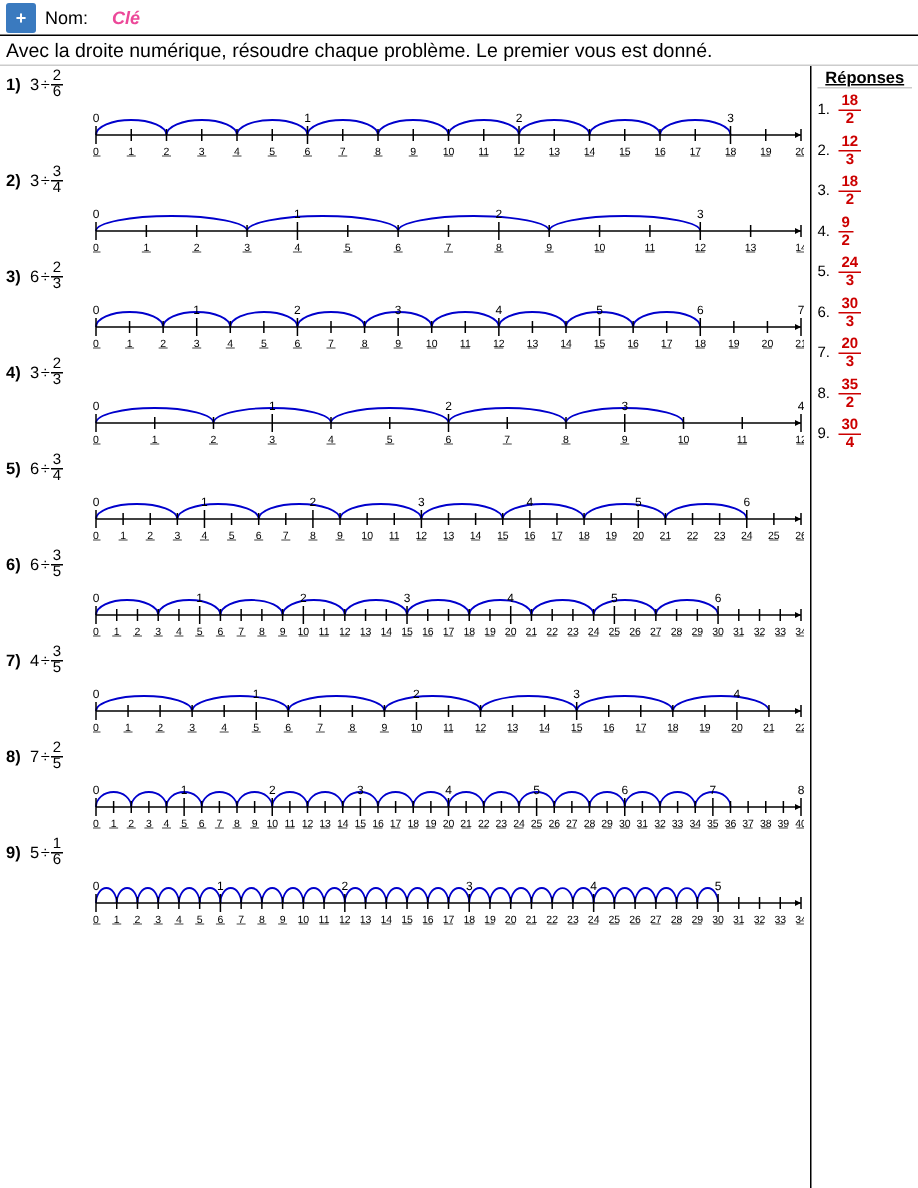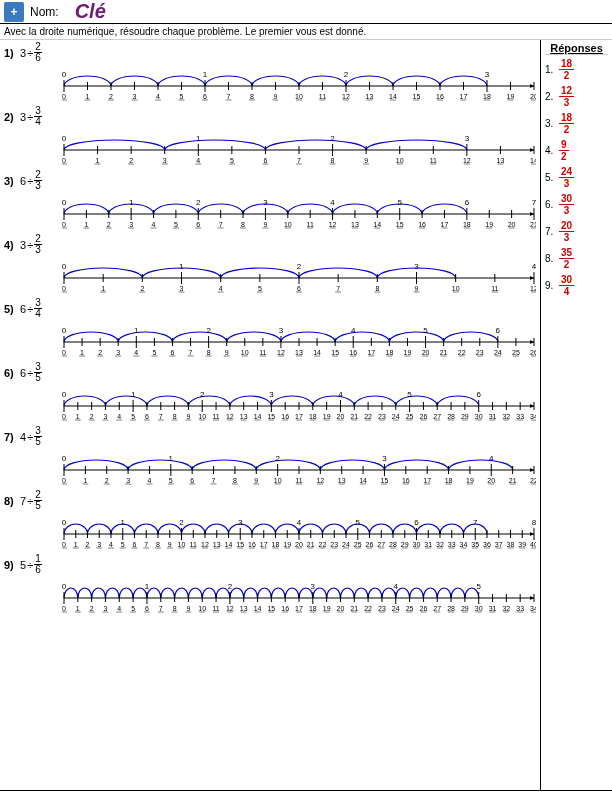--- a/index.html
+++ b/index.html
@@ -33,29 +33,29 @@
       flex: 1;
       text-align: center;
       font-size: 13px;
       font-weight: bold;
     }
     .header-nom {
       font-size: 12px;
       margin-right: 16px;
     }
     .header-cle {
-      font-size: 20px;
+      font-size: 12px;
       font-weight: bold;
-      color: #701a75;
+      color: #ec4899;
       font-style: italic;
     }
 
     
     .instruction {
-      font-size: 10px;
+      font-size: 13px;
       padding: 2px 4px;
       border-bottom: 1px solid #ccc;
     }
 
     
     .main-layout {
       display: flex;
       height: calc(792px - 24px - 18px);
     }
 

